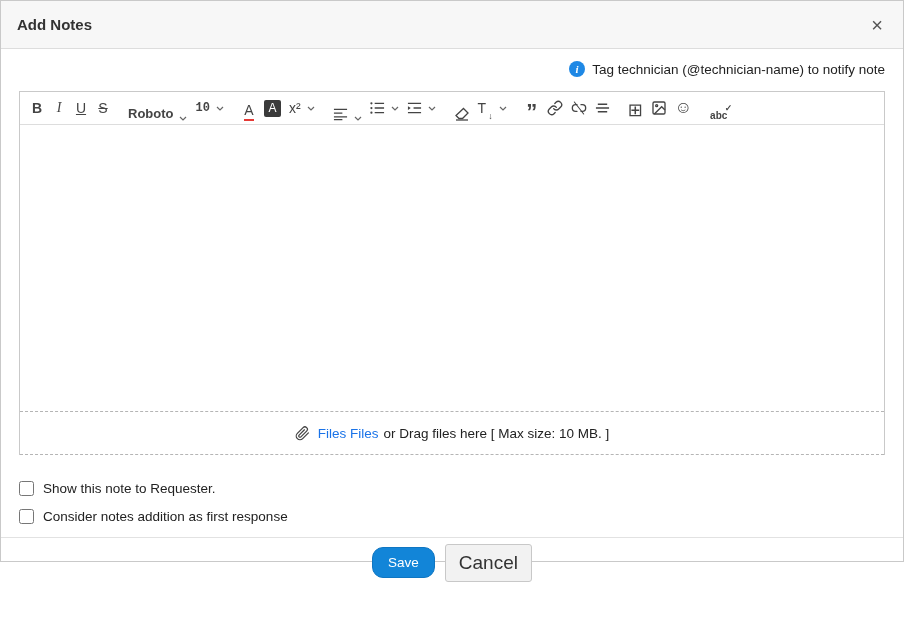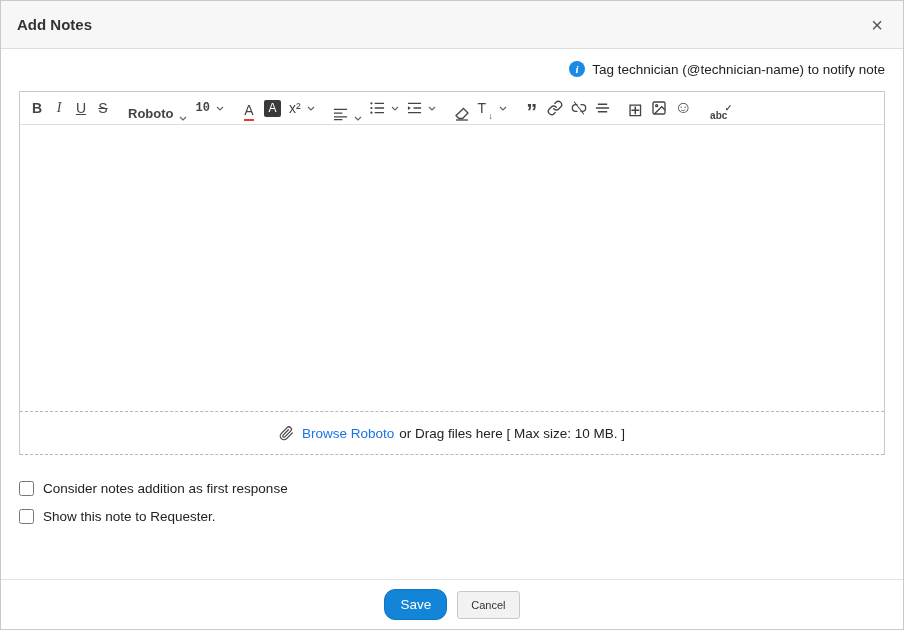--- a/index.html
+++ b/index.html
@@ -3,21 +3,21 @@
 <meta charset="utf-8">
 <style>
   * { box-sizing: border-box; }
   html,body { margin:0; padding:0; background:#fff; }
   body {
     width:904px; height:630px;
     font-family:"Liberation Sans", sans-serif;
     color:#222;
   }
   .modal {
-    width:904px; height:630px;
+    width:904px; height:562px;
     display:flex; flex-direction:column;
     border:1px solid #c9c9c9;
     background:#fff;
   }
   
   .modal-header {
     flex:0 0 48px;
     background:#f7f7f7;
     border-bottom:1px solid #ddd;
     display:flex; align-items:center; justify-content:space-between;
@@ -109,21 +109,21 @@
     border-top:1px solid #e2e2e2;
     display:flex; align-items:center; justify-content:center; gap:10px;
   }
   .btn-save {
     background:#1285d8; color:#fff; border:1px solid #0f76c2;
     font-size:13.5px; padding:7px 15px; border-radius:11px; cursor:pointer;
     font-family:"Liberation Sans", sans-serif;
   }
   .btn-cancel {
     background:#f2f2f2; color:#333; border:1px solid #c8c8c8;
-    font-size:11px; padding:7px 13px; border-radius:3px; cursor:pointer;
+    font-size:19px; padding:7px 13px; border-radius:3px; cursor:pointer;
     font-family:"Liberation Sans", sans-serif;
   }
 </style>
 </head>
 <body>
 
 <div class="modal">
 
   <div class="modal-header">
     <span class="modal-title">Add Notes</span>
@@ -261,34 +261,34 @@
       </button>
 
     </div>
 
     <div class="editor-area" contenteditable="true" style=""></div>
 
     <div class="attach-row">
       <svg width="15" height="15" viewBox="0 0 24 24" fill="none" stroke="#444" stroke-width="2" stroke-linecap="round">
           <path d="M21.44 11.05l-9.19 9.19a6 6 0 0 1-8.49-8.49l9.19-9.19a4 4 0 0 1 5.66 5.66l-9.2 9.19a2 2 0 0 1-2.83-2.83l8.49-8.48"></path>
         </svg>
-      <a class="browse-link">Browse Roboto</a>
+      <a class="browse-link">Files Files</a>
       <span>or Drag files here [ Max size: 10 MB. ]</span>
     </div>
   </div>
 
   <div class="options">
+    <label class="opt-row">
+      <input type="checkbox" style="">
+      <span>Show this note to Requester.</span>
+    </label>
     <label class="opt-row">
       <input type="checkbox" style="">
       <span>Consider notes addition as first response</span>
     </label>
-    <label class="opt-row">
-      <input type="checkbox" style="">
-      <span>Show this note to Requester.</span>
-    </label>
   </div>
 
   <div class="spacer"></div>
 
   <div class="modal-footer">
     <button class="btn-save">Save</button>
     <button class="btn-cancel">Cancel</button>
   </div>
 
 </div>

